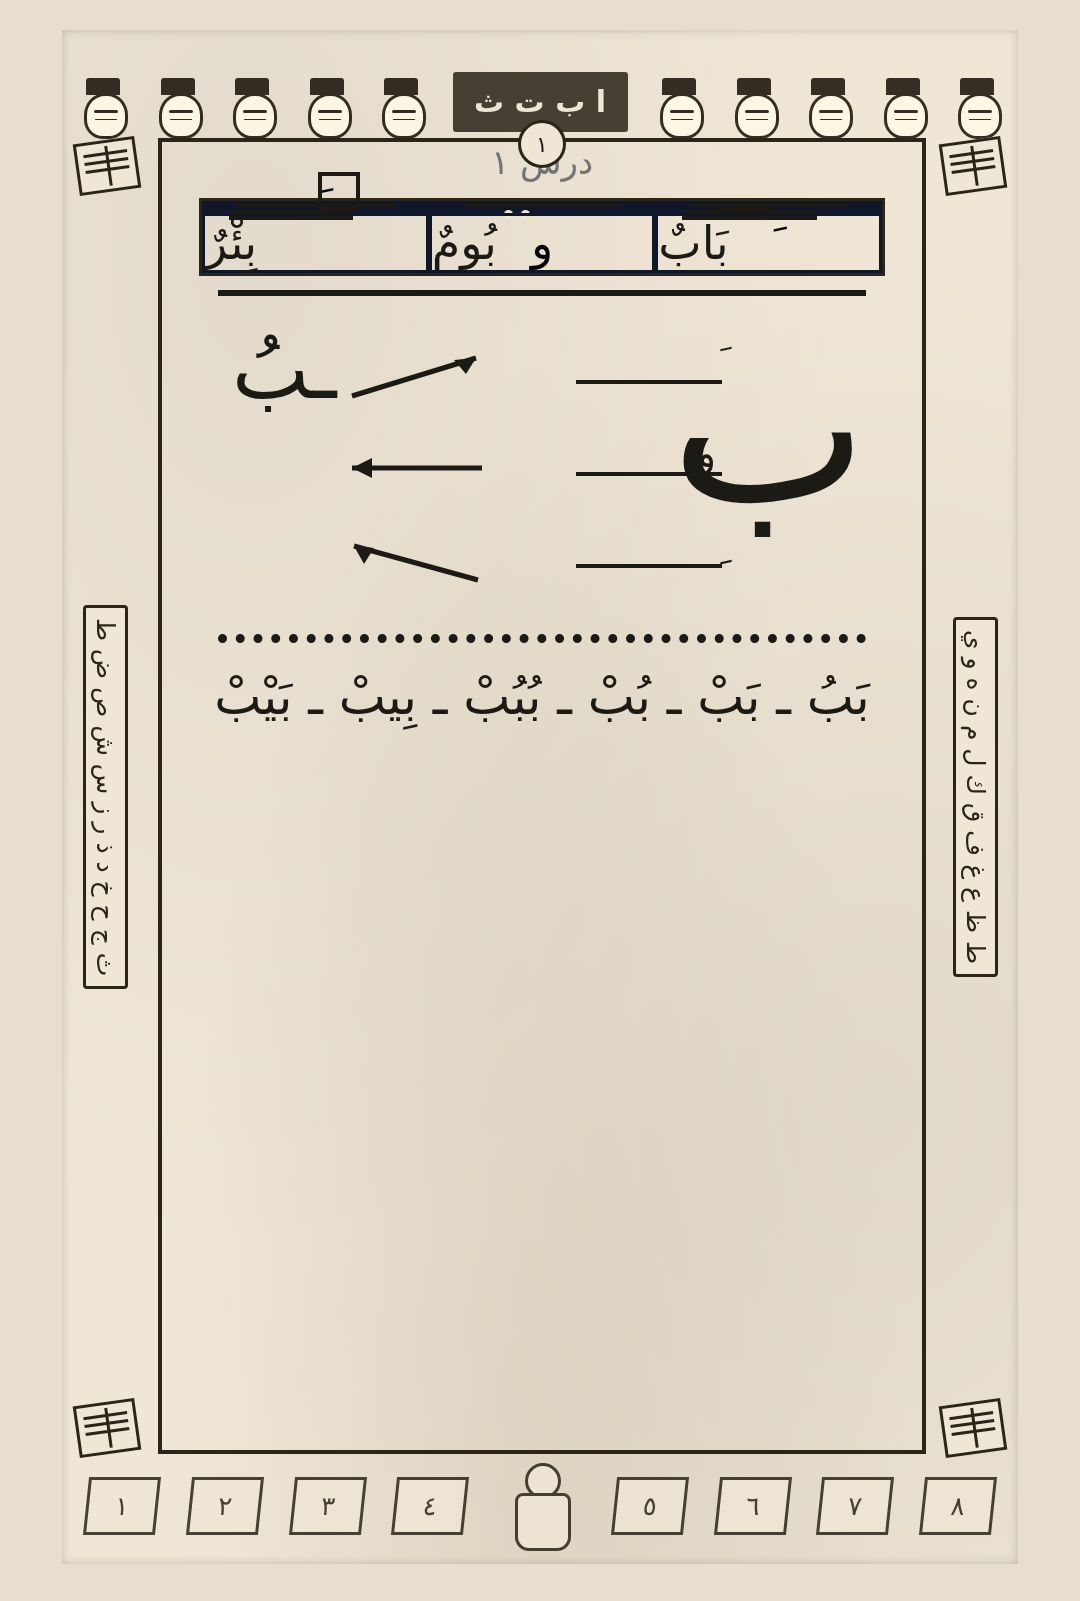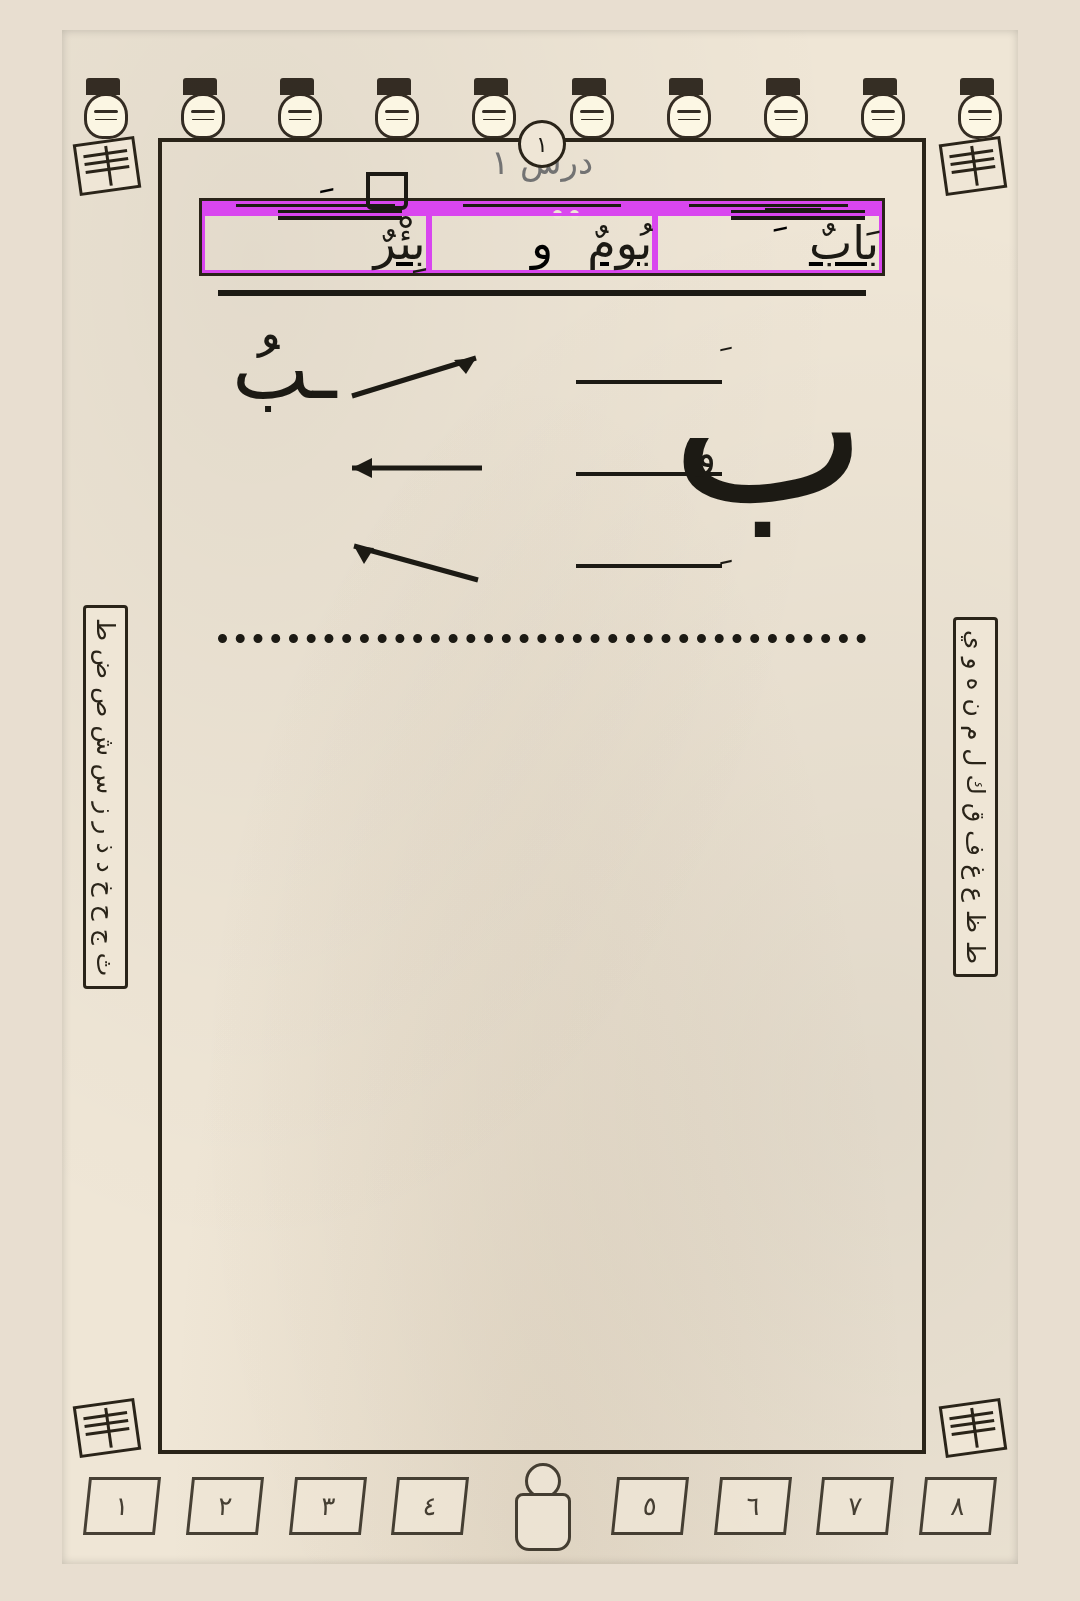--- a/index.html
+++ b/index.html
@@ -124,25 +124,24 @@
   .lesson-title{
     text-align:center;font-size:34px;color:#737373;
     letter-spacing:2px;
   }
   
   .grid{
     margin:16px auto 0;width:680px;border:3px solid #2a2419;
     display:grid;grid-template-columns:1fr 1fr 1fr;
   }
   .cell{
-    border:3px solid #d946ef;
+    border:3px solid #0f172a;
     box-sizing:border-box;
-    display:flex;align-items:center;justify-content:flex-start;
+    display:flex;align-items:center;justify-content:flex-end;
     position:relative;
-    text-decoration:underline;
   }
   .underline{
     position:absolute;left:14%;right:14%;top:52%;height:5px;background:#1c1a14;
   }
   .mark-top{position:absolute;top:12px;left:0;right:0;text-align:center;font-size:46px;}
   .mark-bot{position:absolute;bottom:6px;left:0;right:0;text-align:center;font-size:46px;}
   .word{font-size:46px;color:#1c1a14;}
   
   .pic{width:78%;height:78%;position:relative;}
   
@@ -214,20 +213,21 @@
           <div class="face"></div>
         </div>
       <div class="head">
           <div class="cap"></div>
           <div class="face"></div>
         </div>
       <div class="head">
           <div class="cap"></div>
           <div class="face"></div>
         </div>
+      <div class="deco-title">ا ب ت ث</div>
       <div class="head">
           <div class="cap"></div>
           <div class="face"></div>
         </div>
       <div class="head">
           <div class="cap"></div>
           <div class="face"></div>
         </div>
       <div class="head">
           <div class="cap"></div>
@@ -368,15 +368,16 @@
                 <line x1="12" y1="10" x2="136" y2="44" stroke="#1c1a14" stroke-width="5"></line>
                 <polygon points="12,10 32,12 22,28" fill="#1c1a14"></polygon>
               </svg>
           </div>
         </div>
       </div>
     </div>
 
     <div class="dotted"></div>
 
+    <div class="syl">بَبُ ـ بَبْ ـ بُبْ ـ بُبُبْ ـ بِيبْ ـ بَيْبْ</div>
 
   </div>
 </div>
 
 </body></html>

